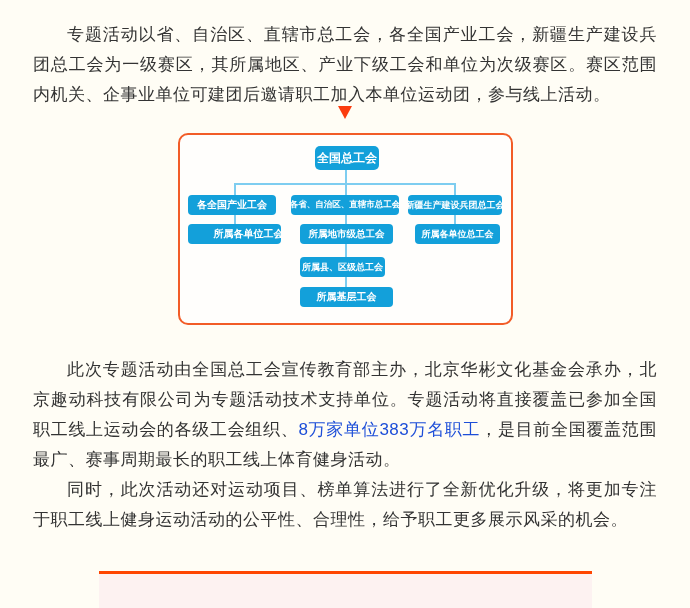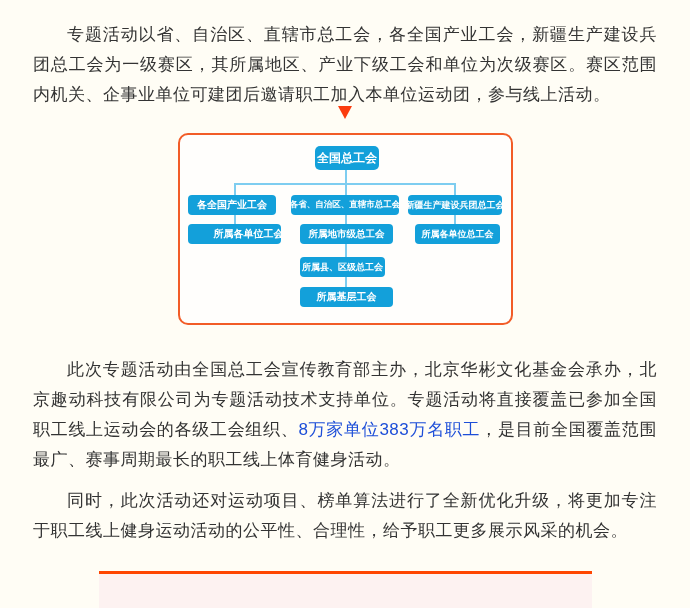--- a/index.html
+++ b/index.html
@@ -25,21 +25,21 @@
     text-align: justify;
     text-indent: 2em;
     letter-spacing: 0.5px;
   }
   .para .hl {
     color: #1d4ed8;
     font-weight: normal;
   }
   .p1 { top: 8px; }
   .p2 { top: 343px; }
-  .p3 { top: 474px; }
+  .p3 { top: 463px; }
 
   .triangle {
     position: absolute;
     left: 338px;
     top: 106px;
     width: 0;
     height: 0;
     border-left: 7px solid transparent;
     border-right: 7px solid transparent;
     border-top: 13px solid #fb3c0f;

